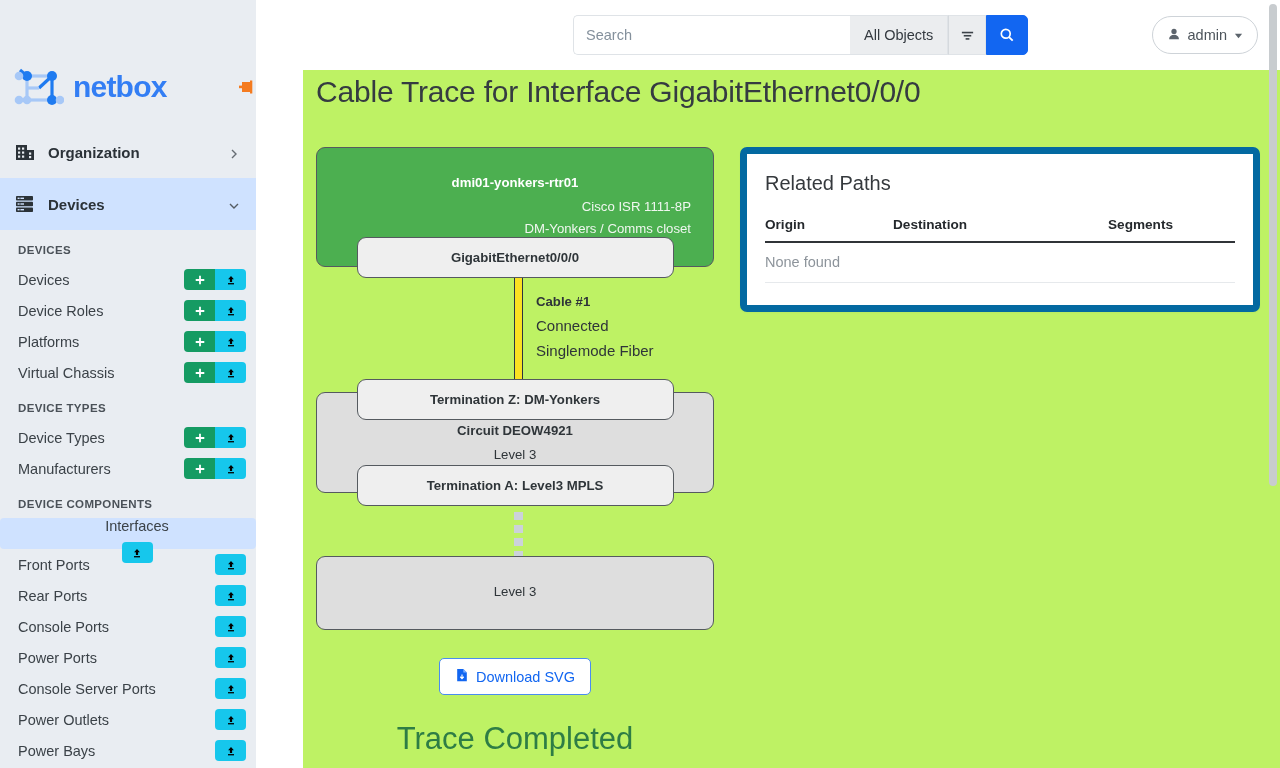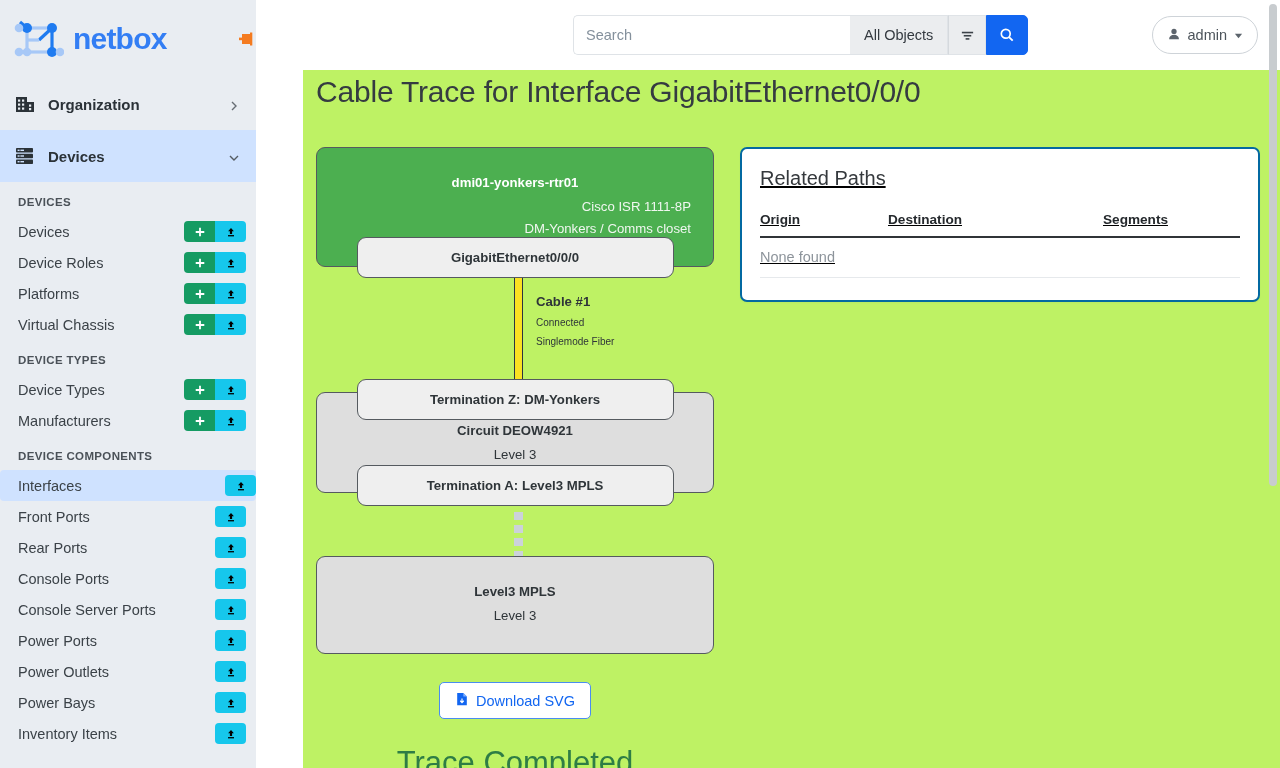--- a/index.html
+++ b/index.html
@@ -15,20 +15,21 @@
   .sidebar {
     width: 256px; height: 768px;
     background: #e9edf2;
     flex: 0 0 256px;
     overflow: hidden;
     position: relative;
   }
   .brand {
     height: 78px; display: flex; align-items: center;
     padding: 0 1px 0 14px;
+    margin-top: 48px;
   }
   .brand-logo { display: flex; align-items: center; gap: 9px; flex: 1; }
   .logo-mark { width: 50px; height: 46px; flex: 0 0 50px; }
   .logo-word {
     font-size: 30px; font-weight: 700; color: #337ef4;
     letter-spacing: -0.8px; line-height: 1;
   }
   .pin-icon { width: 20px; height: 20px; flex: 0 0 20px; }
 
   .nav-group {
@@ -147,21 +148,21 @@
   }
   .cable-line {
     position: absolute; left: 198px; top: 0; width: 9px; height: 101px;
     background: #fbe122; border-left: 1px solid #2b3441; border-right: 1px solid #2b3441;
   }
   .cable-label {
     position: absolute; left: 220px; top: 16px;
     text-align: left; color: #2f3539;
   }
   .cable-label .c-title { font-weight: 700; font-size: 13.2px; margin-bottom: 8px; }
-  .cable-label .c-row { font-size: 10px; margin-bottom: 8px; }
+  .cable-label .c-row { font-size: 15px; margin-bottom: 8px; }
   .circuit {
     background: #dedede; width: 398px; padding: 30px 10px 30px;
     color: #2f3539; margin-top: -28px; z-index: 1;
   }
   .circuit .n-title { margin-bottom: 9px; }
   .termbox.z { margin-top: 0; }
   .termbox.a { margin-top: -28px; }
   .dashline {
     width: 398px; height: 48px; position: relative;
   }
@@ -182,24 +183,23 @@
     border-radius: 5px; padding: 8px 15px; font-size: 14.5px;
     cursor: pointer; font-family: "Liberation Sans", sans-serif;
   }
   .trace-done {
     text-align: center; color: #2e7d45;
     font-size: 31px; font-weight: 400; margin-top: 26px;
   }
 
   
   .card {
-    border: 2px solid #0369a1; border-radius: 7px;
+    border: 7px solid #0369a1; border-radius: 7px;
     background: #fff; padding: 18px 18px 22px;
     box-shadow: 0 1px 2px rgba(0,0,0,0.03);
-    text-decoration: underline;
   }
   .card-title { font-size: 20px; color: #35393d; font-weight: 400; margin-bottom: 22px; }
   table.paths { width: 100%; border-collapse: collapse; }
   table.paths th {
     text-align: left; font-size: 13.6px; font-weight: 700; color: #25292d;
     padding: 0 0 9px 0; border-bottom: 2px solid #303438;
   }
   table.paths td {
     font-size: 14.5px; color: #8d949b; padding: 11px 0 12px 0;
     border-bottom: 1px solid #e6e9ec;
@@ -394,21 +394,21 @@
           <svg viewBox="0 0 14 14" width="12" height="12">
               <path d="M7 2.2L3.6 6.2h2.1v3.2h2.6V6.2h2.1z" fill="#000"></path>
               <rect x="3.5" y="10.6" width="7" height="1.5" fill="#000"></rect>
             </svg>
         </span>
       </span>
     </div>
 
     <div class="sub-header">DEVICE COMPONENTS</div>
 
-    <div class="sub-item active" style="position:relative;margin-right:0;">
+    <div class="sub-item active" style="position:relative;margin-right:0;flex-direction:column;">
       <span class="s-label" style="background:#cfe2ff;">Interfaces</span>
       <span class="btn-grp">
         <span class="mini-btn imp">
           <svg viewBox="0 0 14 14" width="12" height="12">
               <path d="M7 2.2L3.6 6.2h2.1v3.2h2.6V6.2h2.1z" fill="#000"></path>
               <rect x="3.5" y="10.6" width="7" height="1.5" fill="#000"></rect>
             </svg>
         </span>
       </span>
     </div>
@@ -439,32 +439,32 @@
       <span class="btn-grp">
         <span class="mini-btn imp">
           <svg viewBox="0 0 14 14" width="12" height="12">
               <path d="M7 2.2L3.6 6.2h2.1v3.2h2.6V6.2h2.1z" fill="#000"></path>
               <rect x="3.5" y="10.6" width="7" height="1.5" fill="#000"></rect>
             </svg>
         </span>
       </span>
     </div>
     <div class="sub-item">
+      <span class="s-label">Power Ports</span>
+      <span class="btn-grp">
+        <span class="mini-btn imp">
+          <svg viewBox="0 0 14 14" width="12" height="12">
+              <path d="M7 2.2L3.6 6.2h2.1v3.2h2.6V6.2h2.1z" fill="#000"></path>
+              <rect x="3.5" y="10.6" width="7" height="1.5" fill="#000"></rect>
+            </svg>
+        </span>
+      </span>
+    </div>
+    <div class="sub-item">
       <span class="s-label">Console Server Ports</span>
-      <span class="btn-grp">
-        <span class="mini-btn imp">
-          <svg viewBox="0 0 14 14" width="12" height="12">
-              <path d="M7 2.2L3.6 6.2h2.1v3.2h2.6V6.2h2.1z" fill="#000"></path>
-              <rect x="3.5" y="10.6" width="7" height="1.5" fill="#000"></rect>
-            </svg>
-        </span>
-      </span>
-    </div>
-    <div class="sub-item">
-      <span class="s-label">Power Ports</span>
       <span class="btn-grp">
         <span class="mini-btn imp">
           <svg viewBox="0 0 14 14" width="12" height="12">
               <path d="M7 2.2L3.6 6.2h2.1v3.2h2.6V6.2h2.1z" fill="#000"></path>
               <rect x="3.5" y="10.6" width="7" height="1.5" fill="#000"></rect>
             </svg>
         </span>
       </span>
     </div>
     <div class="sub-item">
@@ -579,21 +579,20 @@
           </div>
 
           <div class="dashline">
             <i style="top:6px"></i>
               <i style="top:19px"></i>
               <i style="top:32px"></i>
               <i style="top:45px"></i>
           </div>
 
           <div class="node endnode">
-            <div class="n-title">Level3 MPLS</div>
             <div class="n-sub">Level 3</div>
           </div>
         </div>
 
         <div class="dl-wrap">
           <button class="dl-btn">
             <span>
               <svg viewBox="0 0 16 16" width="14" height="16">
                 <path d="M2.5 1h7l4 4v10h-11z" fill="#1266f1"></path>
                 <path d="M9.5 1v4h4z" fill="#7fb0ff"></path>

